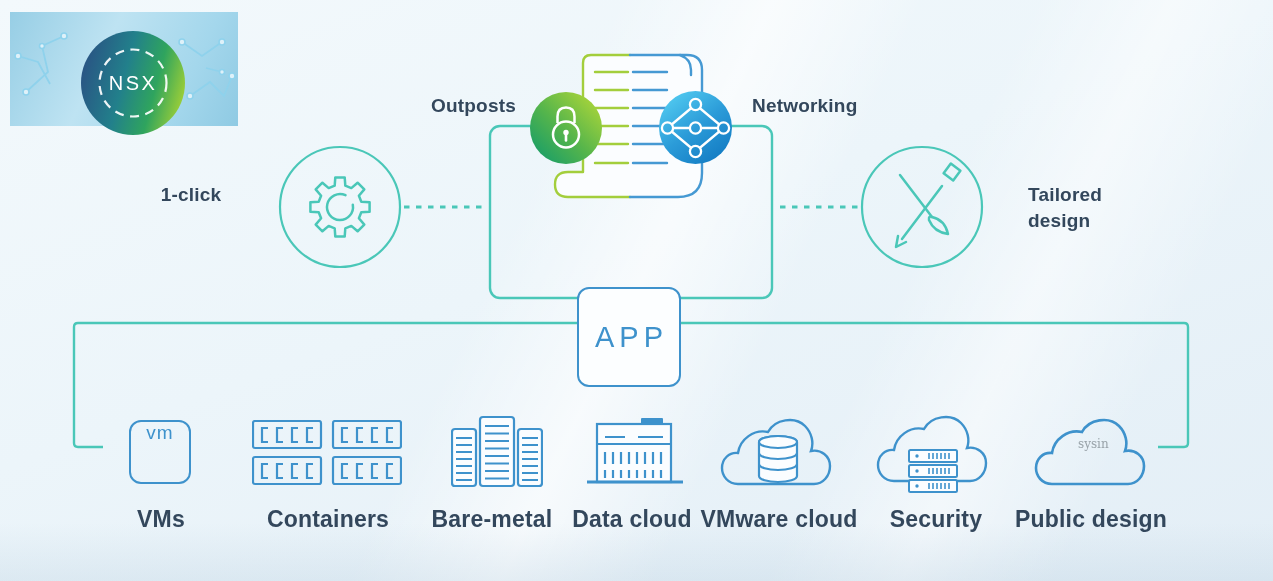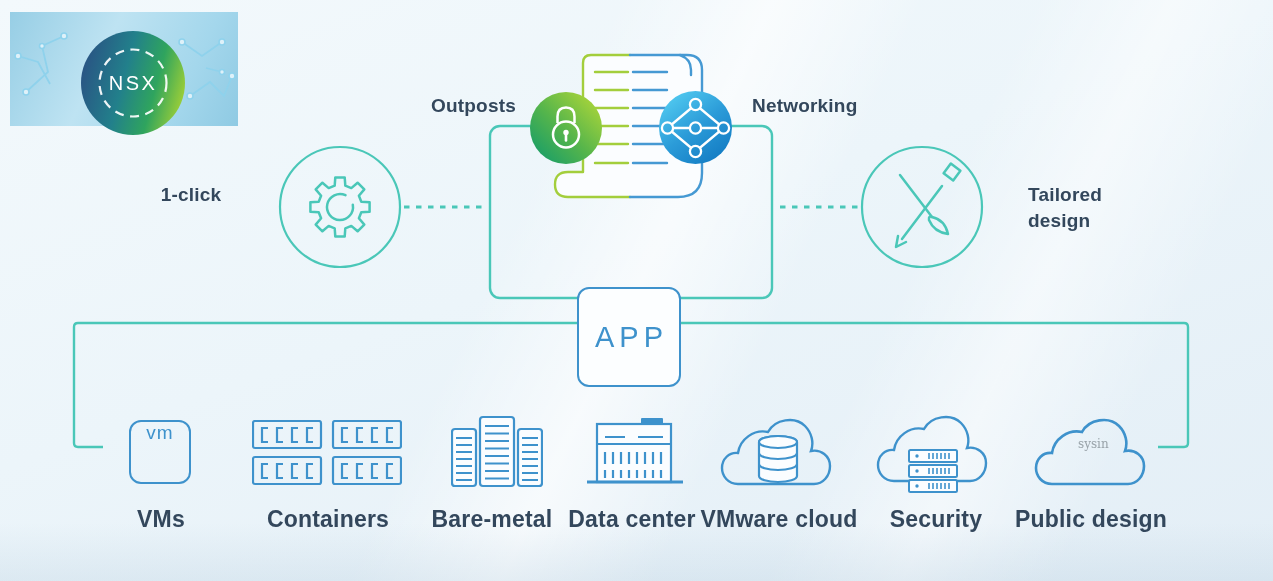--- a/index.html
+++ b/index.html
@@ -243,17 +243,17 @@
 
   <svg class="abs" style="left:1034px;top:418px" width="114" height="72" viewBox="0 0 114 72">
     <path d="M18 66 C8 66 2 58 2 50 C2 41 9 34 18 35 C20 21 34 11 48 14 C55 1 75 -2 85 8 C92 15 94 25 91 33 C101 31 110 38 110 48 C110 58 103 66 94 66 Z" fill="none" stroke="#3e92cc" stroke-width="2.6"></path>
   </svg>
 
   <div class="watermark">sysin</div>
 
   <div class="cap" style="left:161px">VMs</div>
   <div class="cap" style="left:328px">Containers</div>
   <div class="cap" style="left:492px">Bare-metal</div>
-  <div class="cap" style="left:632px">Data center</div>
+  <div class="cap" style="left:632px">Data cloud</div>
   <div class="cap" style="left:779px">VMware cloud</div>
   <div class="cap" style="left:936px">Security</div>
   <div class="cap" style="left:1091px">Public design</div>
 </div>
 
 </body></html>

